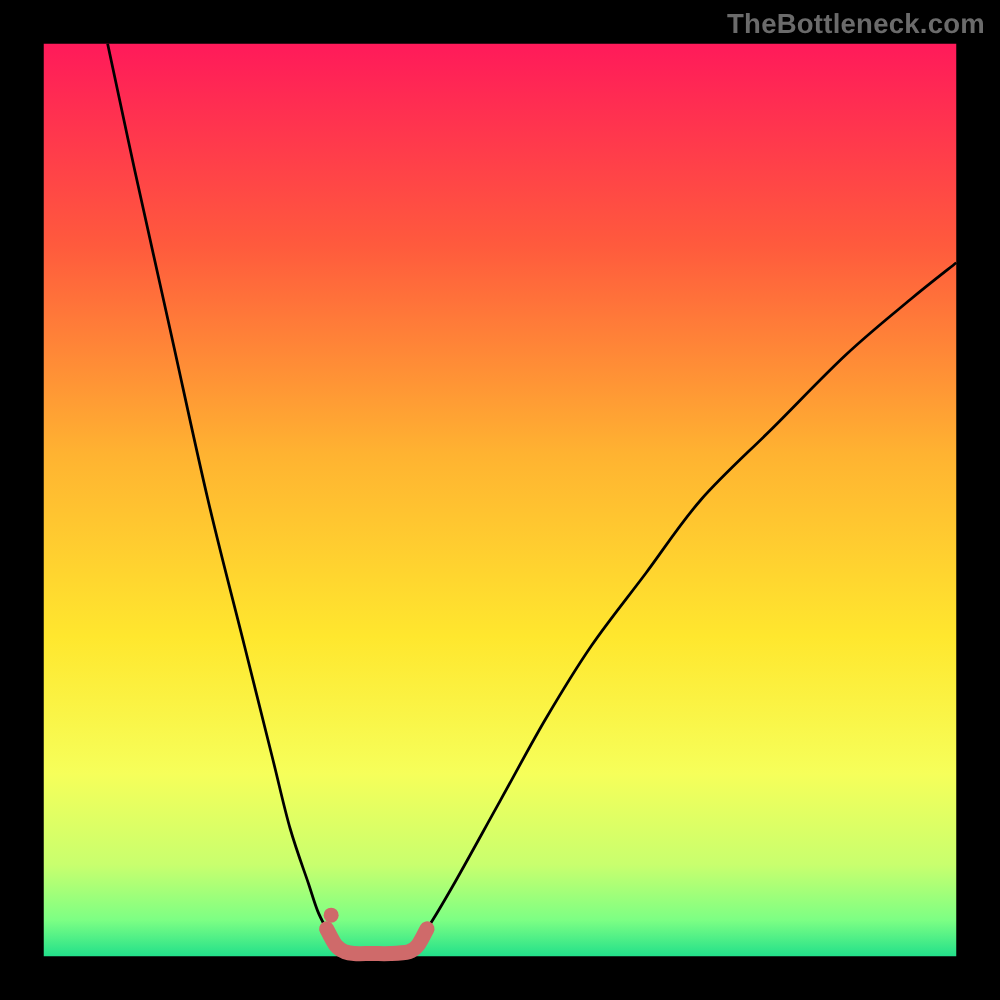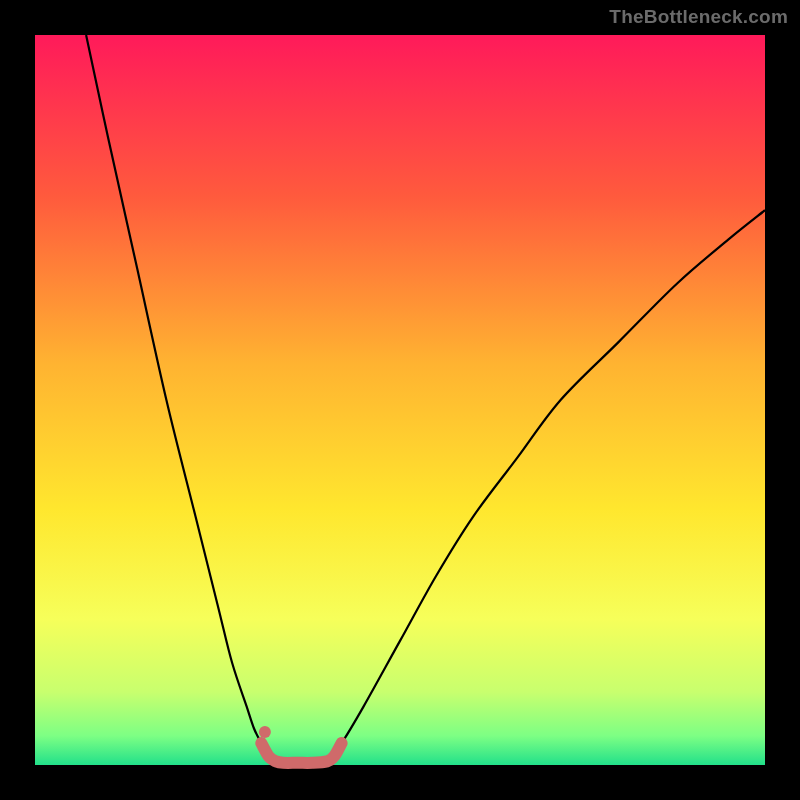--- a/index.html
+++ b/index.html
@@ -23,21 +23,21 @@
     top: 35px;
     width: 730px;
     height: 730px;
     
   }
   .watermark {
     position: absolute;
     top: 6px;
     right: 12px;
     color: #6b6b6b;
-    font-size: 19px;
+    font-size: 22px;
     font-weight: 600;
     letter-spacing: 0.2px;
   }
   svg.curves {
     position: absolute;
     left: 35px;
     top: 35px;
     width: 730px;
     height: 730px;
     overflow: visible;

